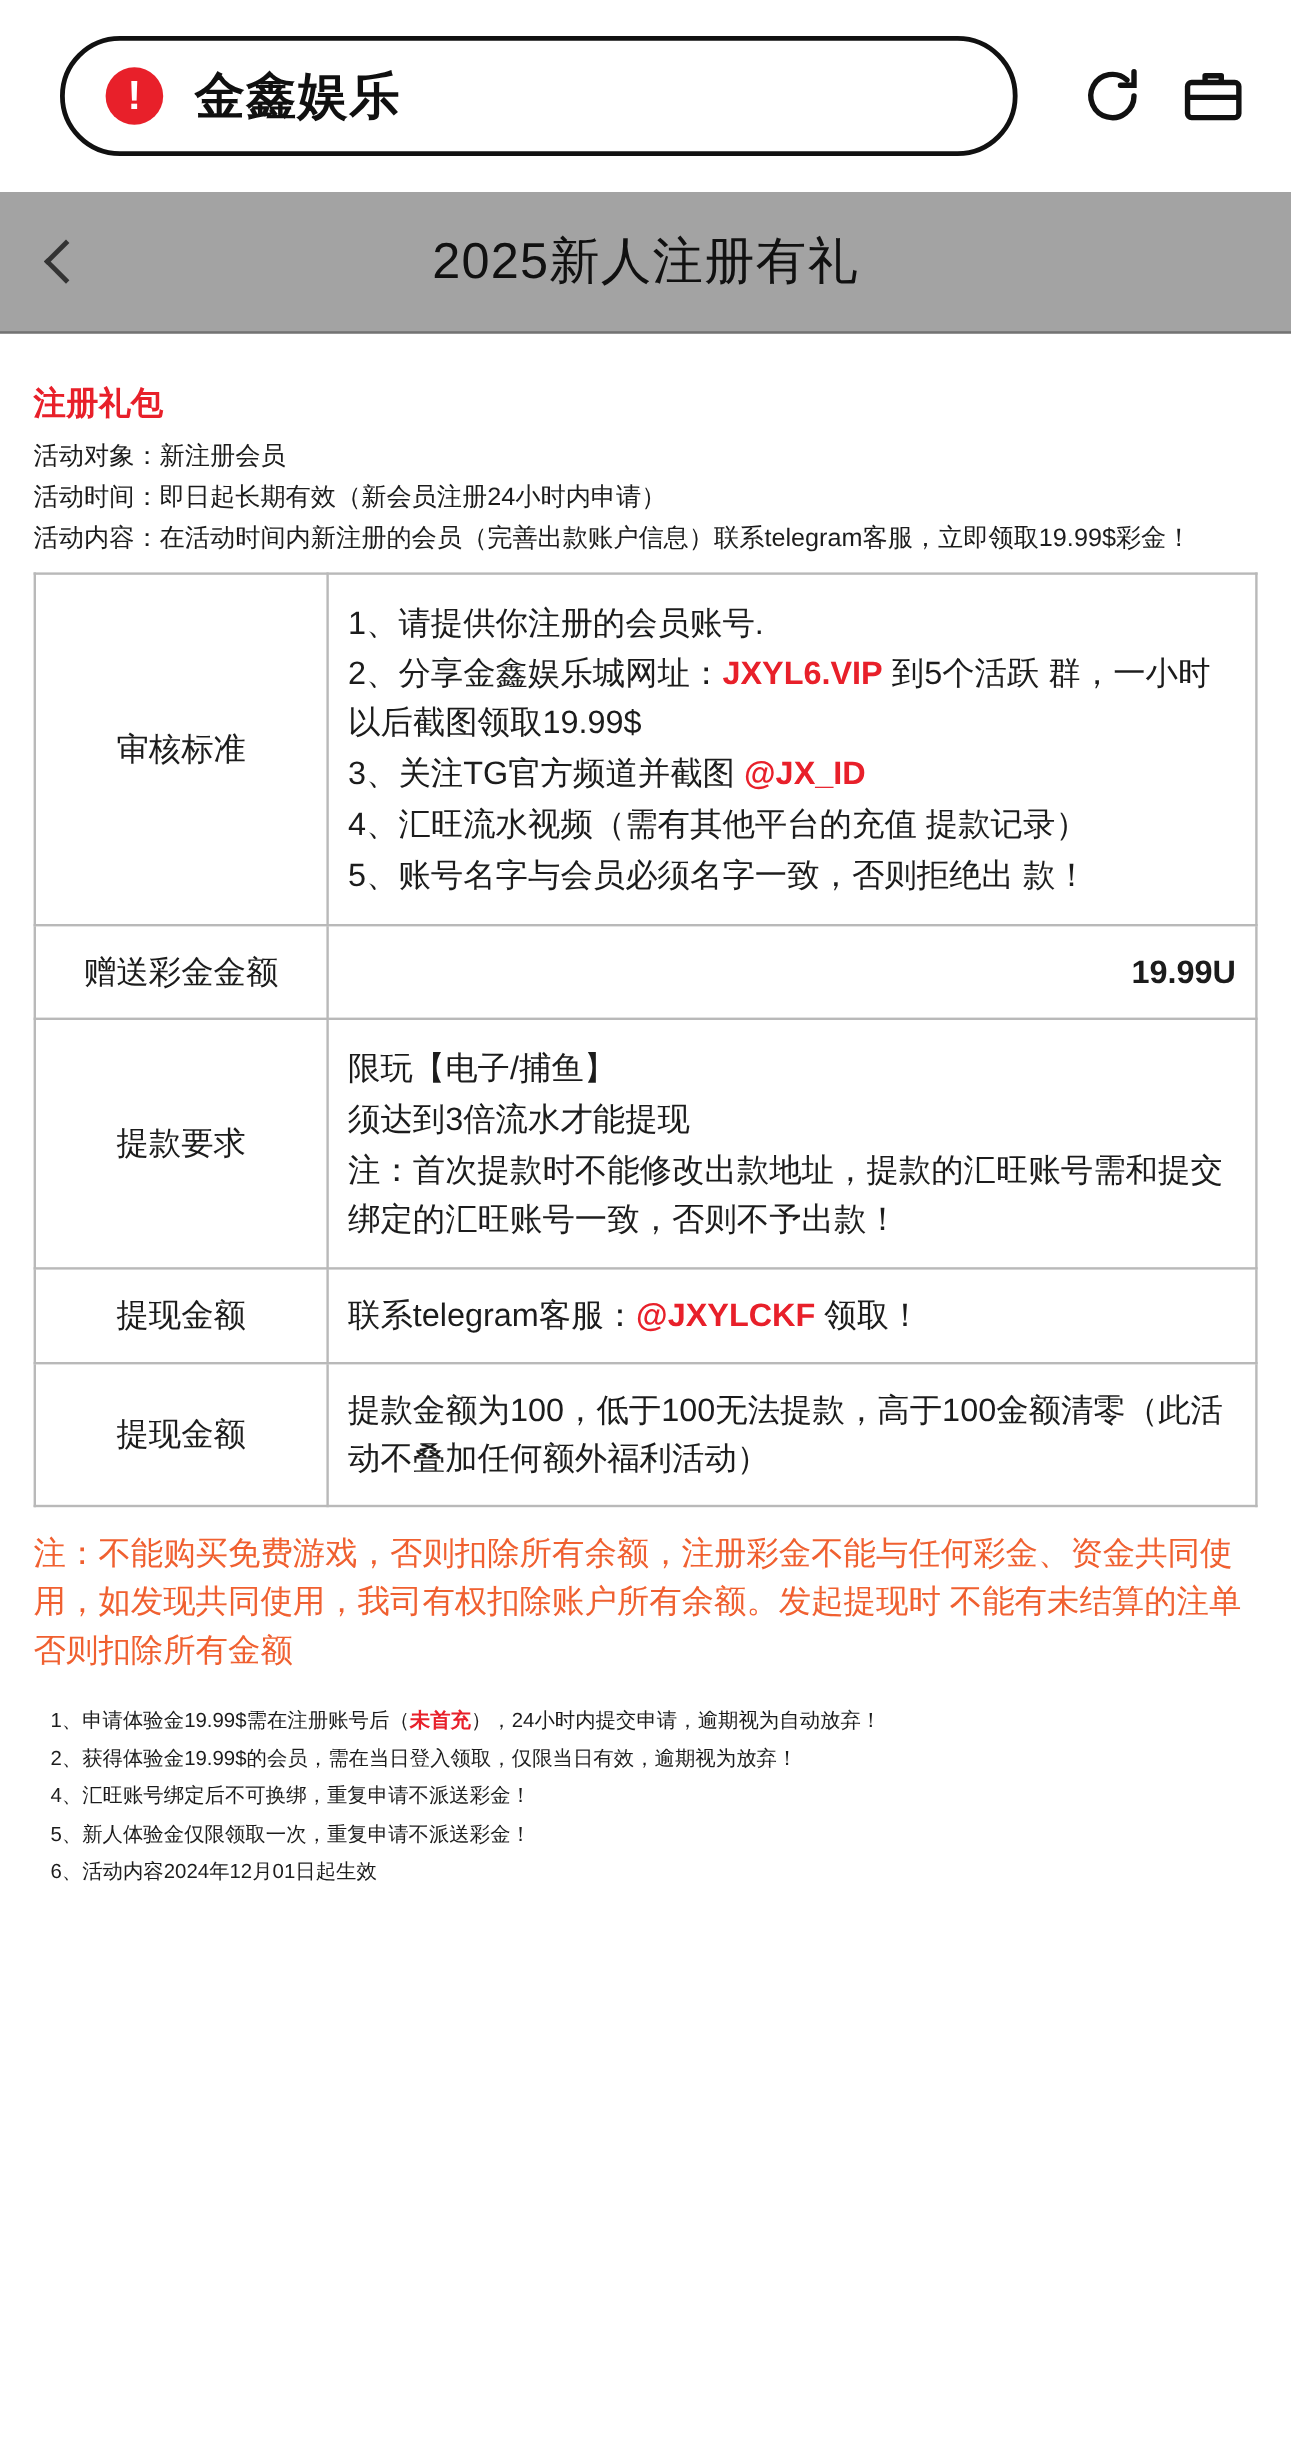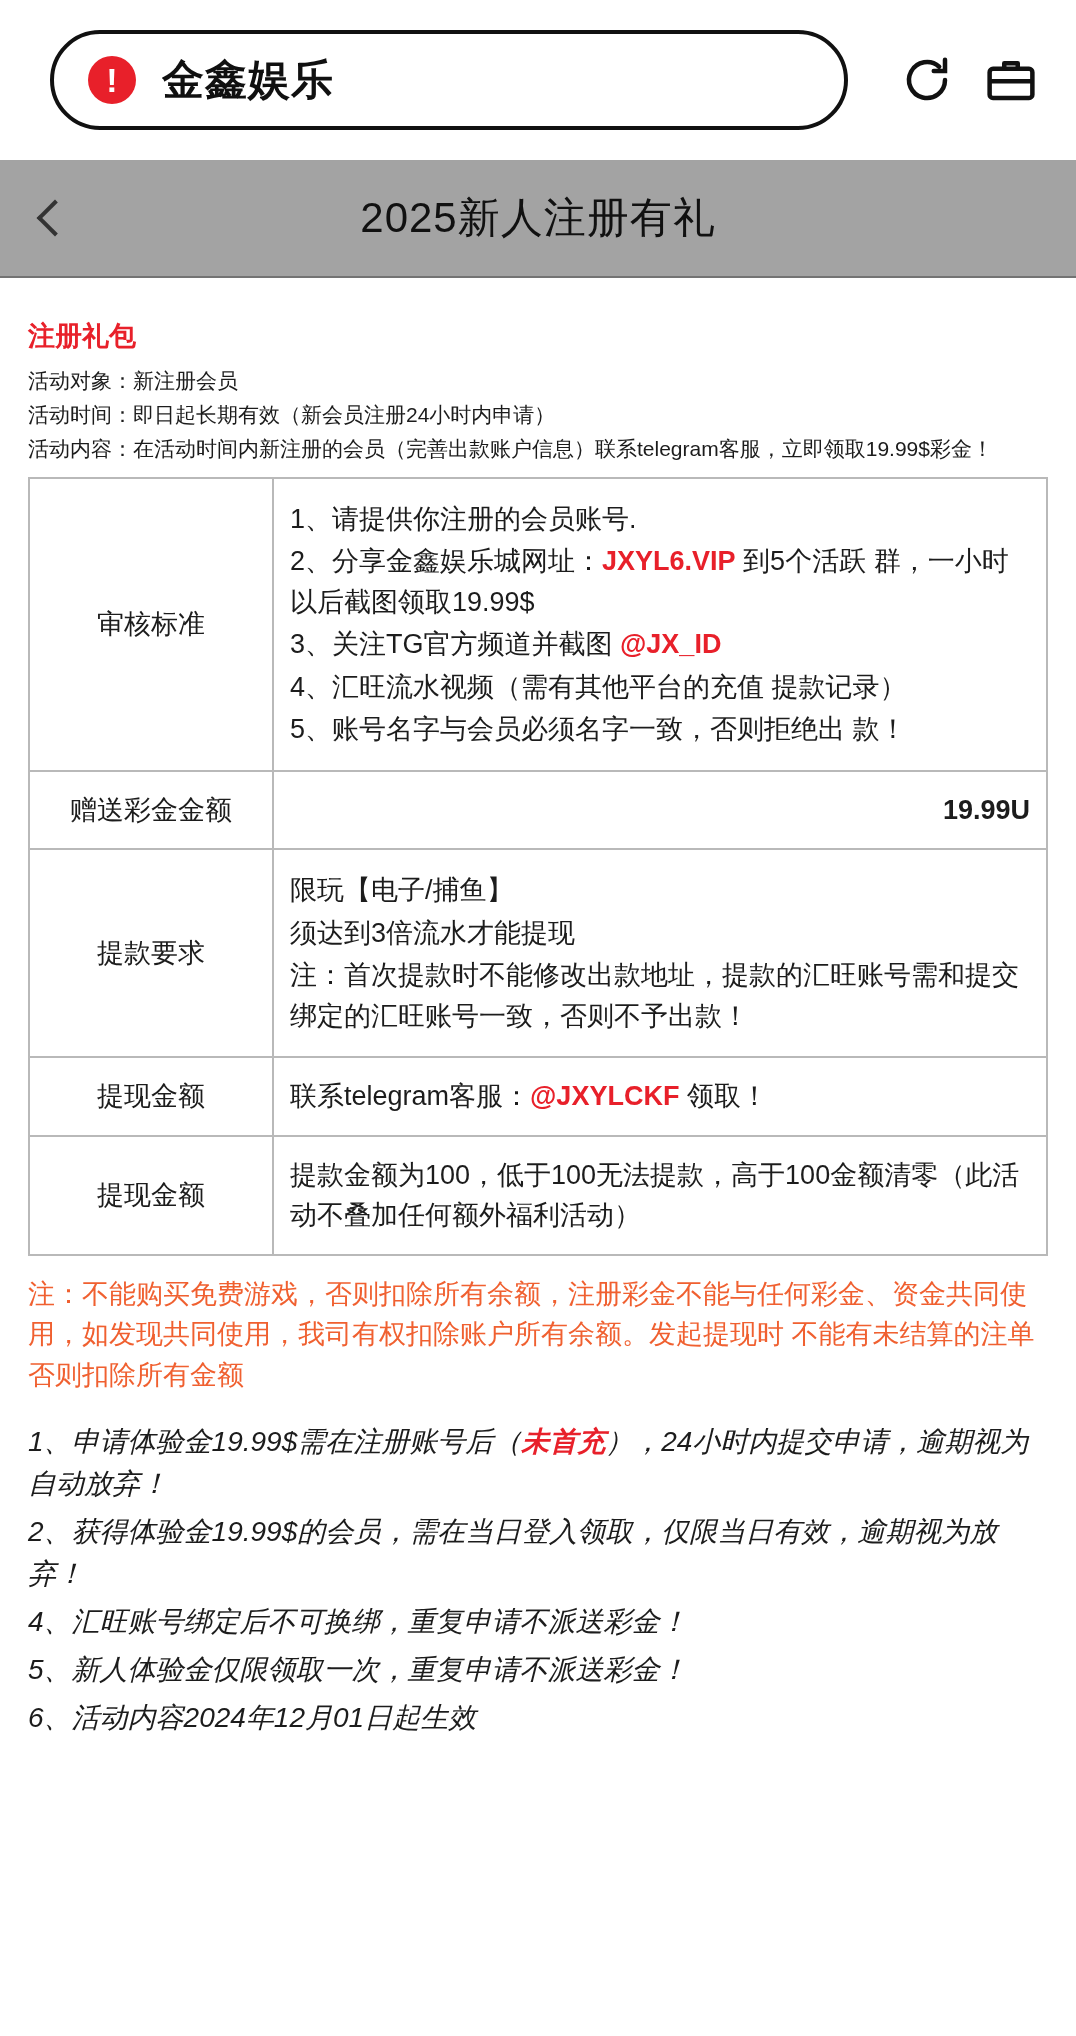--- a/index.html
+++ b/index.html
@@ -177,25 +177,24 @@
   .notice {
     color: #f06030;
     font-size: 27px;
     line-height: 1.5;
     margin-top: 18px;
   }
   .terms {
     margin-top: 26px;
   }
   .terms .line {
-    font-size: 28px;
+    font-size: 17px;
     line-height: 1.5;
     color: #1c1c1c;
-    margin: 6px 0;
-    font-style: italic;
+    margin: 6px 14px;
   }
 </style>
 </head>
 <body>
 
 <div class="page">
 
   <div class="browser-bar">
     <div class="url-pill">
       <div class="warn-icon">!</div>

